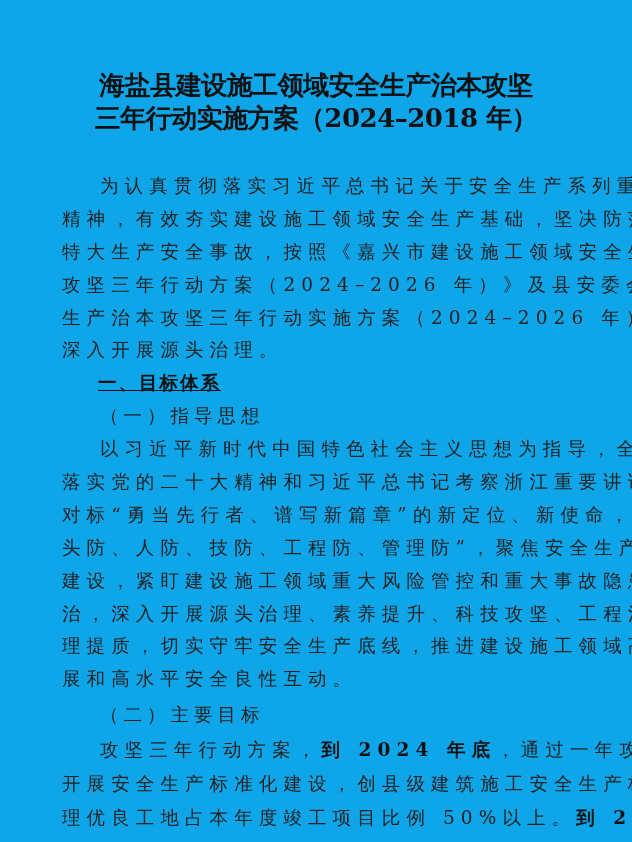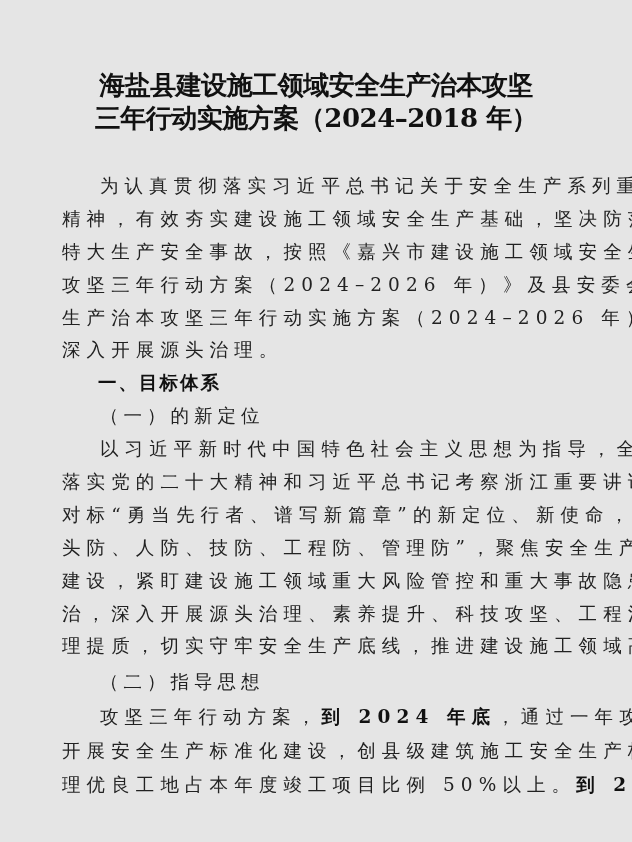--- a/index.html
+++ b/index.html
@@ -1,64 +1,65 @@
 <!DOCTYPE html>
 <html><head>
 <meta charset="utf-8">
 <style>
   html, body { margin: 0; padding: 0; background: #ffffff; }
   body { width: 632px; height: 842px; overflow: hidden; position: relative; }
-  .page { position: absolute; left: 0; top: 0; width: 632px; height: 842px; background: #e5e5e5; color: #1a1a1a; }
+  .page { position: absolute; left: 0; top: 0; width: 632px; height: 842px; background: #0ea5e9; color: #1a1a1a; }
   .title {
     position: absolute; left: 0; width: 632px; text-align: center;
     font-family: "DejaVu Serif", "Liberation Serif", serif;
     font-weight: bold; font-size: 26px; line-height: 34px; color: #111;
     letter-spacing: -0.5px;
   }
   .t1 { top: 68px; }
   .t2 { top: 101px; }
   .body {
     position: absolute; left: 62px; top: 170px; width: 512px;
     font-family: "DejaVu Serif", "Liberation Serif", serif;
     font-size: 18.5px; line-height: 32.9px; color: #222;
     letter-spacing: 6.1px;
   }
   .line { white-space: nowrap; height: 32.9px; overflow: visible; }
   .indent { padding-left: 38px; }
-  .h1 { font-family: "DejaVu Sans", "Liberation Sans", sans-serif; font-weight: bold; letter-spacing: 2px; color: #111; padding-left: 36px; }
+  .h1 { font-family: "DejaVu Sans", "Liberation Sans", sans-serif; font-weight: bold; letter-spacing: 2px; color: #111; padding-left: 36px; text-decoration: underline; }
   .h2 { padding-left: 38px; letter-spacing: 5px; color: #222; }
   b { font-weight: bold; color: #111; }
 </style>
 </head>
 <body>
 
 <div class="page">
   <div class="title t1">海盐县建设施工领域安全生产治本攻坚</div>
   <div class="title t2">三年行动实施方案（2024–2018 年）</div>
 
   <div class="body">
     <div class="line indent">为认真贯彻落实习近平总书记关于安全生产系列重要指示</div>
     <div class="line">精神，有效夯实建设施工领域安全生产基础，坚决防范遏制重</div>
     <div class="line">特大生产安全事故，按照《嘉兴市建设施工领域安全生产治本</div>
     <div class="line">攻坚三年行动方案（2024–2026 年）》及县安委会《海盐县安全</div>
     <div class="line">生产治本攻坚三年行动实施方案（2024–2026 年）》总体要求，</div>
     <div class="line">深入开展源头治理。</div>
 
     <div class="line h1">一、目标体系</div>
-    <div class="line h2">（一）的新定位</div>
+    <div class="line h2">（一）指导思想</div>
 
     <div class="line indent">以习近平新时代中国特色社会主义思想为指导，全面贯彻</div>
     <div class="line">落实党的二十大精神和习近平总书记考察浙江重要讲话精神，</div>
     <div class="line">对标“勇当先行者、谱写新篇章”的新定位、新使命，围绕“源</div>
     <div class="line">头防、人防、技防、工程防、管理防”，聚焦安全生产标准化</div>
     <div class="line">建设，紧盯建设施工领域重大风险管控和重大事故隐患排查整</div>
     <div class="line">治，深入开展源头治理、素养提升、科技攻坚、工程治理、管</div>
     <div class="line">理提质，切实守牢安全生产底线，推进建设施工领域高质量发</div>
+    <div class="line">展和高水平安全良性互动。</div>
 
-    <div class="line h2" style="margin-top:3px">（二）指导思想</div>
+    <div class="line h2" style="margin-top:3px">（二）主要目标</div>
 
     <div class="line indent" style="margin-top:2px">
       <span>攻坚三年行动方案，</span><b>到 2024 年底</b><span>，通过一年攻坚整治，深入</span>
     </div>
     <div class="line" style="margin-top:1px">开展安全生产标准化建设，创县级建筑施工安全生产标准化管</div>
     <div class="line" style="margin-top:1px">
       <span>理优良工地占本年度竣工项目比例 50%以上。</span><b>到 2025 年底</b>
     </div>
   </div>
 </div>

